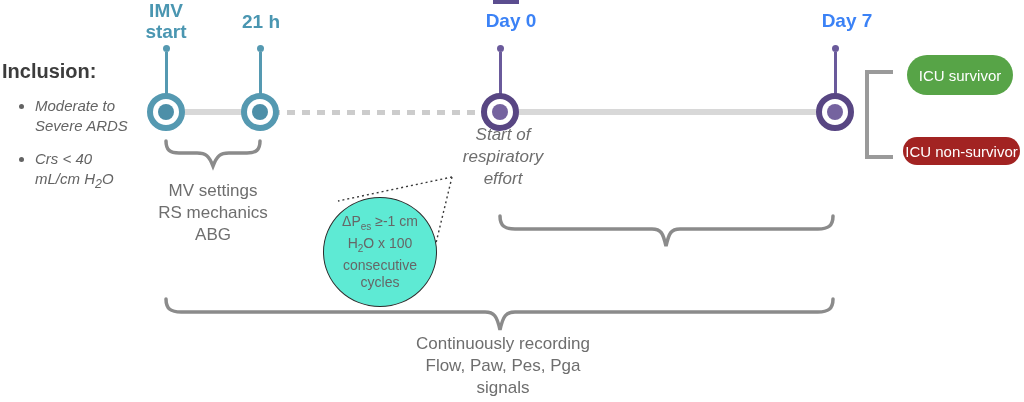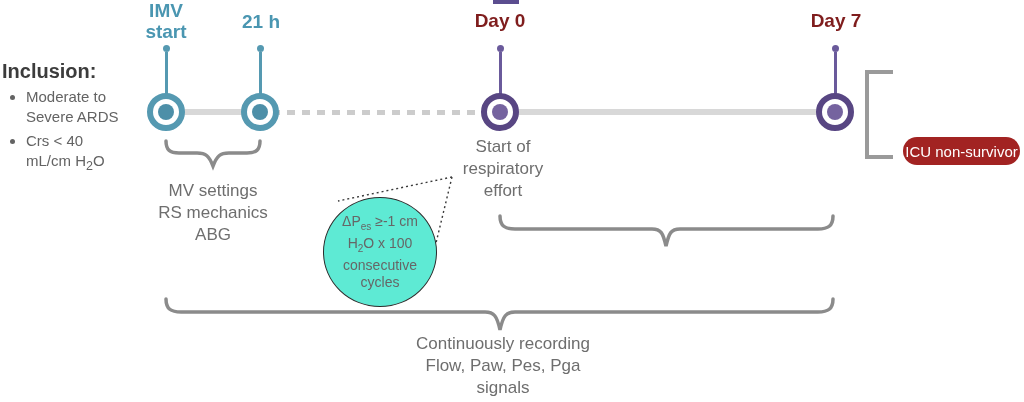--- a/index.html
+++ b/index.html
@@ -25,33 +25,33 @@
   }
   .marker-dot { width:16px; height:16px; border-radius:50%; }
   .teal  .marker-dot, .marker.teal  { border-color:#5599b1; }
   .purple .marker-dot, .marker.purple { border-color:#584683; }
 
   .event-label {
     position:absolute; transform:translateX(-50%); text-align:center;
     font-weight:bold; font-size:19px; line-height:21px; white-space:pre-line;
   }
   .lbl-teal { color:#4a96b1; }
-  .lbl-purple { color:#7f1d1d; }
+  .lbl-purple { color:#3b82f6;margin-left:11px; }
 
   
   .note {
     position:absolute; transform:translateX(-50%); text-align:center;
     color:#6e6e6e; font-size:17px; line-height:22px; white-space:pre-line;
   }
 
   
   .inclusion { position:absolute; left:2px; top:60px; width:138px; color:#636363; font-size:15px; }
   .inclusion-heading { font-weight:bold; color:#3c3c3c; font-size:20px; }
   .inclusion ul { margin:3px 0 0 0; padding-left:20px; }
-  .inclusion li { line-height:20px; margin:4px; width:104px; }
+  .inclusion li { line-height:20px; margin:13px; width:104px;font-style:italic; }
 
   
   .callout-circle {
     position:absolute; left:323px; top:197px; width:112px; height:108px;
     border:1.6px solid #2b2b2b; border-radius:50%; background:#5eead4; z-index:2;
     display:flex; align-items:center; justify-content:center;
     text-align:center; color:#666666; font-size:14px; line-height:17px;
   }
   .callout-circle sub { font-size:10px; }
 
@@ -120,31 +120,32 @@
   <div class="stem" style="left:833.5px; background:#6a5a9b;"></div>
   <div class="stem-dot" style="left:831.5px; background:#6a5a9b;"></div>
   <div class="marker purple" style="left:816px;">
     <div class="marker-dot" style="background:#75639f;"></div>
   </div>
   <div class="event-label lbl-purple" style="left:836px; top:10px;">Day 7</div>
 
   <div class="note" style="left:213px; top:180px;">MV settings
 RS mechanics
 ABG</div>
-  <div class="note" style="left:503px; top:136px;">Start of
+  <div class="note" style="left:503px; top:124px;font-style:italic;">Start of
 respiratory
 effort</div>
   <div class="note" style="left:503px; top:333px;">Continuously recording
 Flow, Paw, Pes, Pga
 signals</div>
 
   <div class="callout-circle">
     <div>
       <div><span>ΔP</span><sub>es</sub><span> ≥-1 cm</span></div>
       <div><span>H</span><sub>2</sub><span>O x 100</span></div>
       <div>consecutive</div>
       <div>cycles</div>
     </div>
   </div>
 
+  <div class="pill pill-green">ICU survivor</div>
   <div class="pill pill-red">ICU non-survivor</div>
 
 </div>
 
 </body></html>

